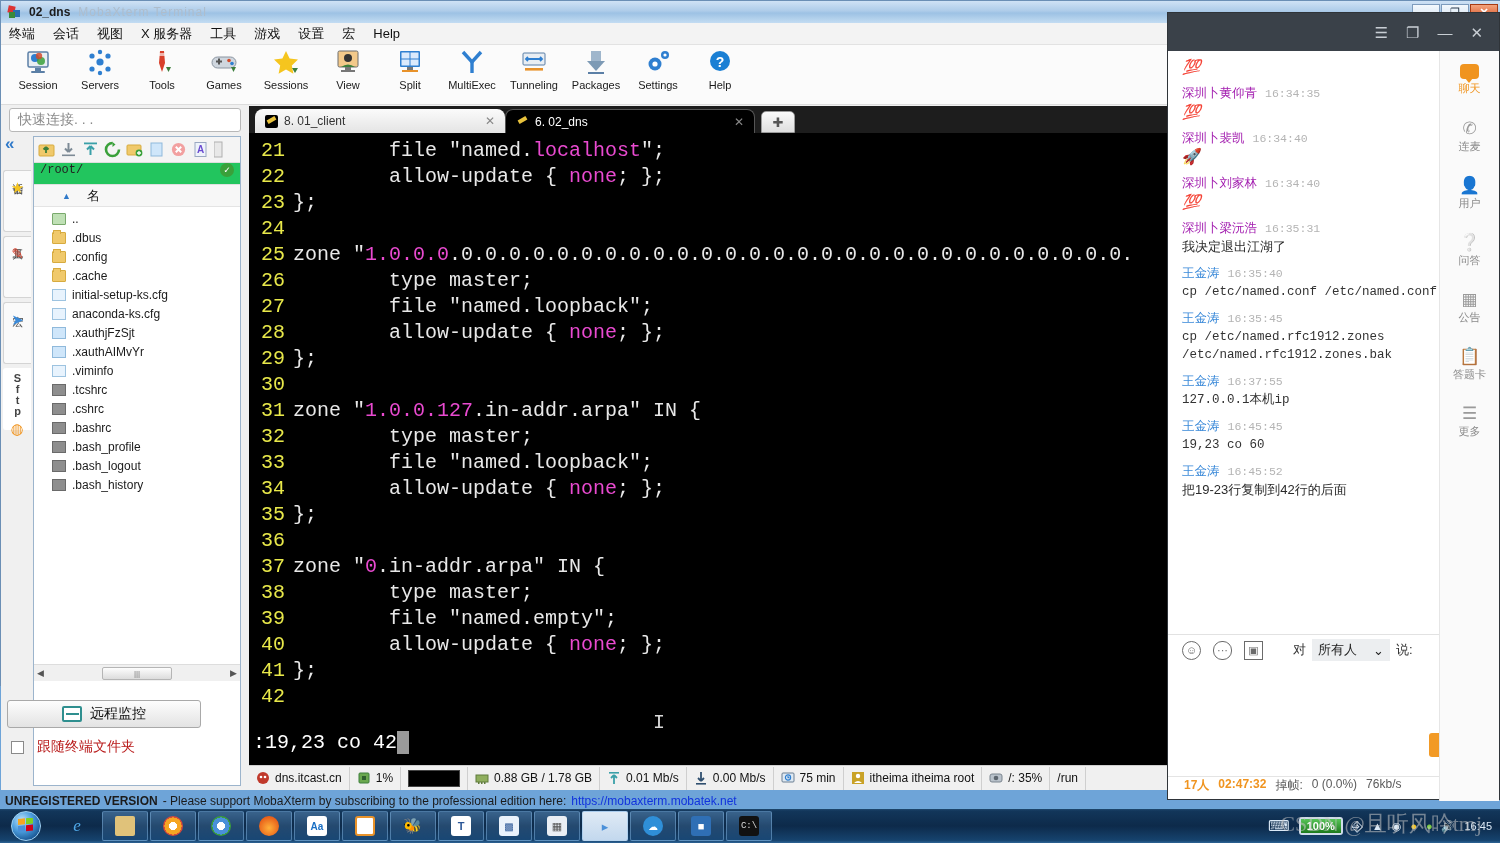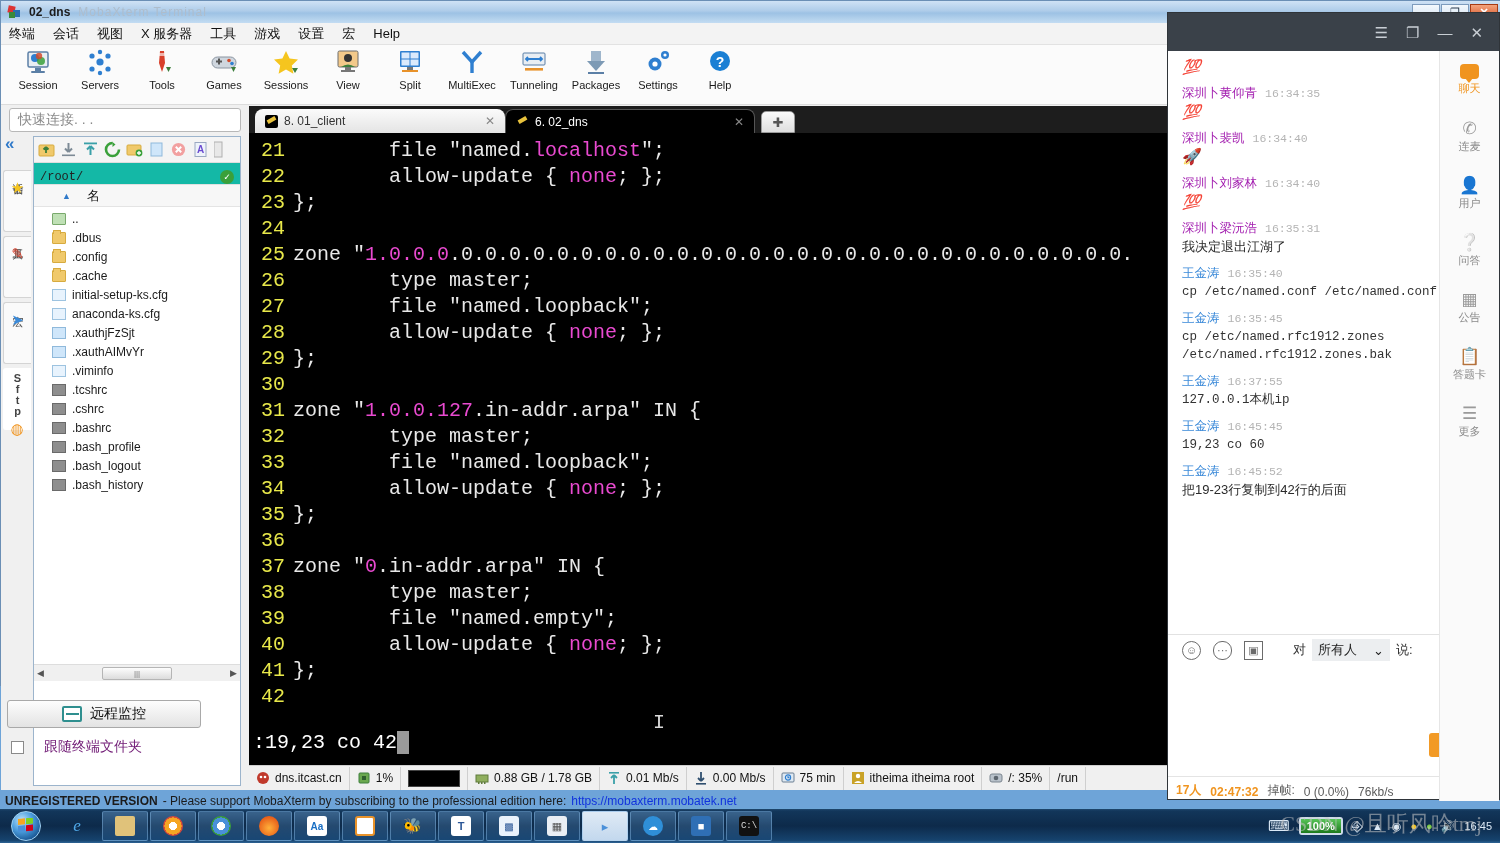--- a/index.html
+++ b/index.html
@@ -60,22 +60,22 @@
   #vtabs{position:absolute;left:0;top:30px;width:32px;height:390px;}
   #collapse-ico{position:absolute;left:4px;top:28px;color:#2f79c9;font-size:17px;font-weight:bold;letter-spacing:-3px;}
   .vtab{position:absolute;left:2px;width:28px;background:#fafafa;border:1px solid #d4d4d4;border-right:none;border-radius:3px 0 0 3px;
         display:flex;flex-direction:column;align-items:center;justify-content:flex-start;padding-top:4px;}
   .vtab .vt-txt{font-size:11px;color:#444;writing-mode:vertical-rl;text-orientation:upright;letter-spacing:-1px;line-height:11px;}
   .vtab .vt-ico{margin-top:4px;font-size:15px;}
 
   #filetree{position:absolute;left:32px;top:30px;width:208px;height:650px;background:#fff;border:1px solid #9cb4cc;}
   #ft-toolbar{height:26px;background:#f4f4f4;border-bottom:1px solid #ddd;display:flex;align-items:center;gap:5px;padding-left:4px;}
   .fti{width:17px;height:17px;position:relative;display:inline-block;}
-  #ft-path{height:22px;border-bottom:1px solid #e0e0e0;display:flex;align-items:flex-end;padding:0 6px;
-            font-family:"Liberation Mono",monospace;font-size:12px;color:#222;justify-content:space-between;background:#14b8a6;}
+  #ft-path{height:22px;border-bottom:1px solid #e0e0e0;display:flex;align-items:flex-start;padding:0 6px;
+            font-family:"Liberation Mono",monospace;font-size:12px;color:#222;justify-content:space-between;background:#22c55e;}
   #ft-check{width:14px;height:14px;border-radius:50%;background:#3aa03a;color:#fff;font-size:10px;display:flex;align-items:center;justify-content:center;}
   #ft-head{height:22px;background:#f7f7f7;border-bottom:1px solid #e4e4e4;display:flex;align-items:center;gap:16px;padding-left:28px;}
   #ft-head .sortarrow{color:#2f79c9;font-size:9px;}
   #ft-head .colname{font-size:13px;color:#111;}
   #ft-list{padding-top:2px;overflow:hidden;height:540px;}
   .ft-row{height:19px;display:flex;align-items:center;padding-left:18px;gap:6px;font-size:12px;color:#1b1b1b;}
   .ft-ico{width:14px;height:12px;position:relative;flex:0 0 auto;}
   .ic-folder{background:#f0c96b;border:1px solid #d7ab3f;border-radius:1px;}
   .ic-folder:after{content:'';position:absolute;left:0;top:-3px;width:6px;height:3px;background:#f0c96b;border:1px solid #d7ab3f;border-bottom:none;border-radius:1px 1px 0 0;}
   .ic-file{background:#cfe6fa;border:1px solid #8fb9db;}
@@ -83,21 +83,21 @@
   .ic-script{background:#8e8e8e;border:1px solid #6a6a6a;}
   .ic-up{background:#bfe0b5;border:1px solid #79a96c;border-radius:1px;}
   #ft-hscroll{position:absolute;left:0;bottom:104px;width:206px;height:17px;background:#f0f0f0;border-top:1px solid #ddd;display:flex;align-items:center;justify-content:space-between;padding:0 3px;}
   #ft-hscroll .arrow{font-size:9px;color:#555;}
   #ft-hscroll .thumb{width:70px;height:13px;background:linear-gradient(to bottom,#fdfdfd,#dcdcdc);border:1px solid #b5b5b5;border-radius:2px;display:flex;align-items:center;justify-content:center;font-size:8px;color:#777;}
   #btn-monitor{position:absolute;left:6px;bottom:62px;width:194px;height:28px;
      background:linear-gradient(to bottom,#fdfdfd,#e3e3e3);border:1px solid #a9a9a9;border-radius:3px;
      display:flex;align-items:center;justify-content:center;gap:8px;font-size:14px;color:#111;}
   #mon-ico{width:20px;height:16px;background:#fff;border:2px solid #2f8f8f;border-radius:2px;position:relative;}
   #mon-ico:after{content:'';position:absolute;left:2px;top:5px;width:13px;height:2px;background:#2f8f8f;}
-  #chk-follow{position:absolute;left:10px;bottom:34px;display:flex;align-items:center;gap:20px;font-size:14px;color:#701a75;justify-content:flex-end;}
+  #chk-follow{position:absolute;left:10px;bottom:34px;display:flex;align-items:center;gap:13px;font-size:14px;color:#b91c1c;justify-content:flex-end;}
   #chk-box{width:13px;height:13px;border:1px solid #8a8a8a;background:#fff;}
 
   
   #terminal-wrap{position:absolute;left:248px;top:105px;width:920px;height:684px;background:#000;}
   #tabbar{height:27px;background:#1d1d1d;display:flex;align-items:flex-end;padding-left:6px;}
   .tab{height:24px;display:flex;align-items:center;gap:6px;padding:0 10px;border-radius:8px 8px 0 0;font-size:12px;}
   .tab.inactive{background:linear-gradient(to bottom,#fbfbfb,#e4e4e4);color:#333;min-width:250px;}
   .tab.active{background:#000000;color:#fff;border:1px solid #555;border-bottom:none;min-width:250px;}
   .tab .pen{width:13px;height:13px;background:#000;border-radius:2px;position:relative;display:inline-block;}
   .tab .pen:after{content:'';position:absolute;left:2px;top:3px;width:9px;height:4px;background:#e8c23c;transform:rotate(-30deg);}
@@ -147,21 +147,21 @@
   #ci-toolbar{height:30px;display:flex;align-items:center;gap:12px;padding-left:14px;}
   .ci-ico{width:19px;height:19px;border:1.5px solid #6b6b6b;color:#6b6b6b;display:flex;align-items:center;justify-content:center;font-size:11px;}
   .ci-ico.round{border-radius:50%;}
   .ci-ico.bub{border-radius:9px;}
   #ci-to{display:flex;align-items:center;gap:6px;margin-left:18px;font-size:13px;color:#333;}
   #ci-select{background:#eceef0;padding:2px 6px;display:flex;align-items:center;gap:16px;font-size:13px;color:#222;}
   #ci-text{height:68px;}
   #btn-send{position:absolute;right:14px;top:98px;width:56px;height:24px;background:#f29a26;color:#fff;border-radius:3px;
             display:flex;align-items:center;justify-content:center;font-size:13px;}
   #chat-footer{position:absolute;left:0;bottom:0;width:331px;height:23px;border-top:1px solid #e4e4e4;
-               display:flex;align-items:flex-end;gap:9px;padding-left:8px;font-size:12px;color:#5b5b5b;}
+               display:flex;align-items:flex-start;gap:9px;padding-left:16px;font-size:12px;color:#5b5b5b;}
   #chat-footer .hi{color:#f0941f;font-weight:bold;}
   #chat-sidebar{position:absolute;right:0;top:38px;width:60px;height:750px;background:#fafafa;border-left:1px solid #e6e6e6;}
   .cs-item{height:57px;display:flex;flex-direction:column;align-items:center;justify-content:center;gap:2px;}
   .cs-ico{font-size:17px;color:#9a9a9a;line-height:17px;}
   .cs-lbl{font-size:11px;color:#8a8a8a;}
   .cs-item.active .cs-lbl{color:#f0941f;}
   .cs-bubble{width:19px;height:15px;background:#f0941f;border-radius:4px;position:relative;}
   .cs-bubble:after{content:'';position:absolute;left:5px;bottom:-4px;border-left:4px solid transparent;border-right:4px solid transparent;border-top:5px solid #f0941f;}
 
   

